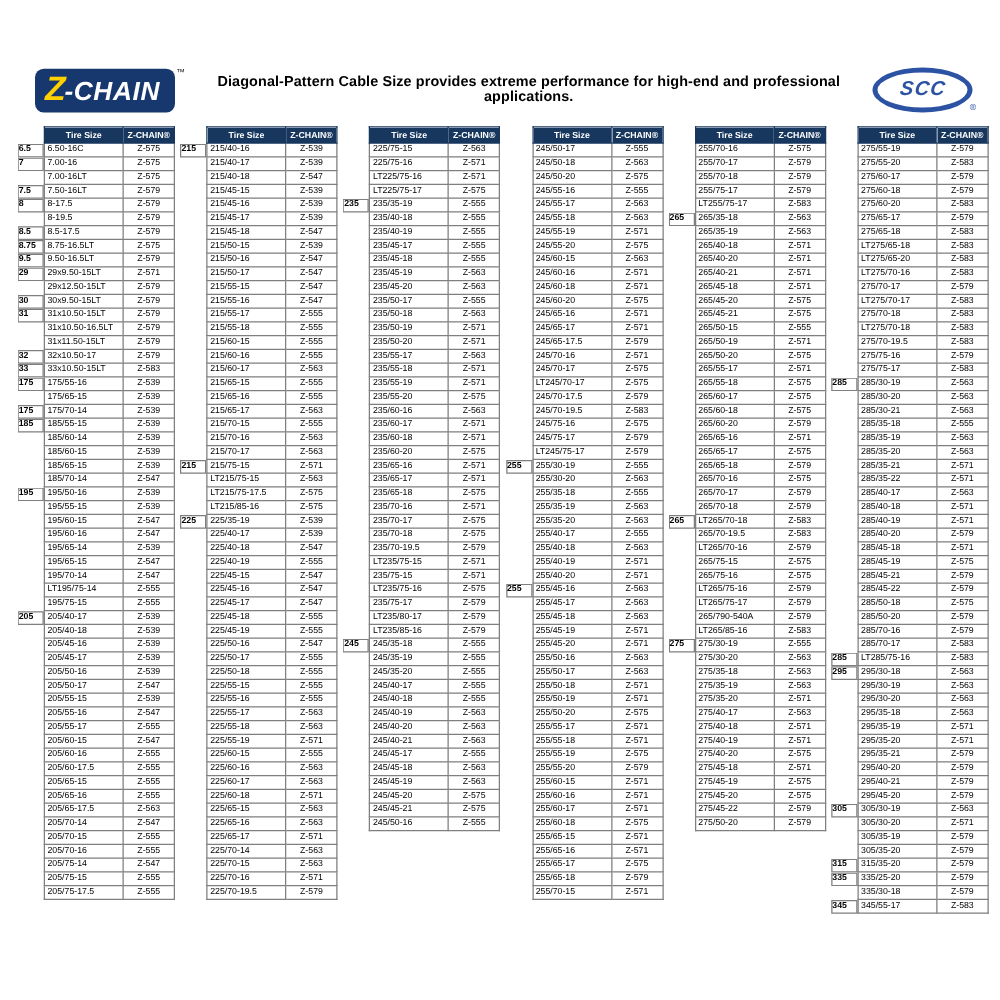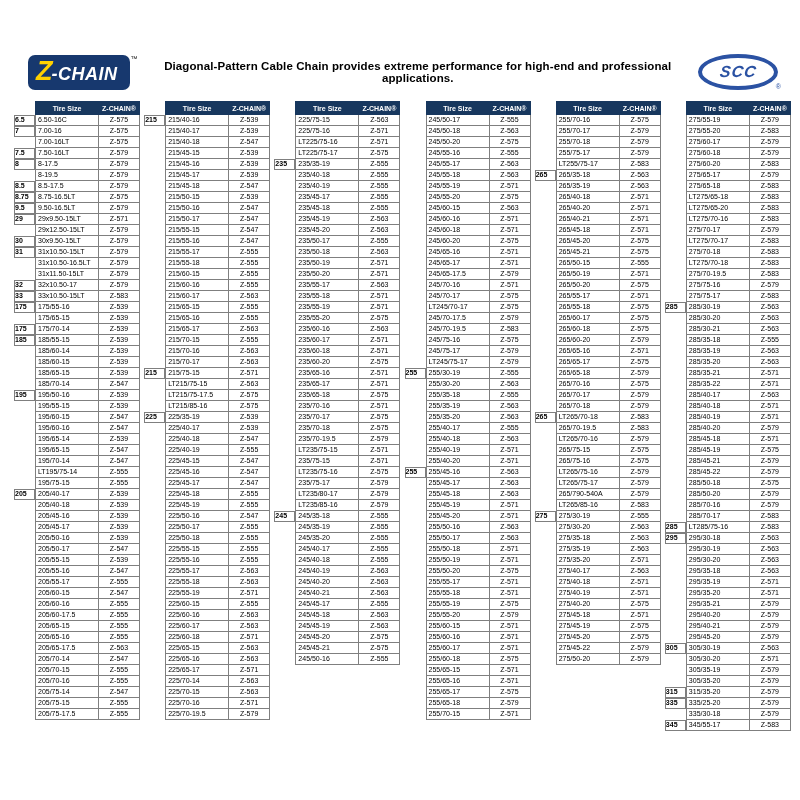--- a/index.html
+++ b/index.html
@@ -9,21 +9,21 @@
   }
   .page{position:relative;width:800px;height:800px;background:#fff;}
   
   .header{display:flex;align-items:center;padding:54px 22px 0 28px;}
   .zchain-wrap{display:flex;align-items:flex-start;}
   .zchain-logo{
     background:#17386E;border-radius:7px;padding:3px 12px 5px 8px;
     display:flex;align-items:baseline;line-height:1;
   }
   .zchain-logo .z{color:#FFD100;font-size:27px;font-weight:bold;font-style:italic;letter-spacing:-1px;}
-  .zchain-logo .chain{color:#ffffff;font-size:18px;font-weight:bold;font-style:italic;letter-spacing:0.5px;}
+  .zchain-logo .chain{color:#ffffff;font-size:21px;font-weight:bold;font-style:italic;letter-spacing:0.5px;}
   .zchain-tm{font-size:7px;color:#222;margin-left:1px;}
   .tagline{
     flex:1;text-align:center;font-weight:bold;font-size:11.5px;
     padding:0 12px;letter-spacing:0.1px;
   }
   .scc-logo{
     position:relative;width:72px;height:28px;border:4px solid #2B52A3;
     border-radius:50%;display:flex;align-items:center;justify-content:center;
     background:#fff;
   }
@@ -66,21 +66,21 @@
 <div class="page">
 
   <div class="header">
     <div class="zchain-wrap">
       <div class="zchain-logo">
         <span class="z">Z</span>
           <span class="chain">-CHAIN</span>
       </div>
       <span class="zchain-tm">™</span>
     </div>
-    <div class="tagline">Diagonal-Pattern Cable Chain provides extreme performance for high-end and professional applications.</div>
+    <div class="tagline">Diagonal-Pattern Cable Size provides extreme performance for high-end and professional applications.</div>
     <div class="scc-logo">
       <span class="scc-text">SCC</span>
       <span class="reg">®</span>
     </div>
   </div>
 
   <div class="tables">
     <div class="tcol">
         <table>
           <tbody>

